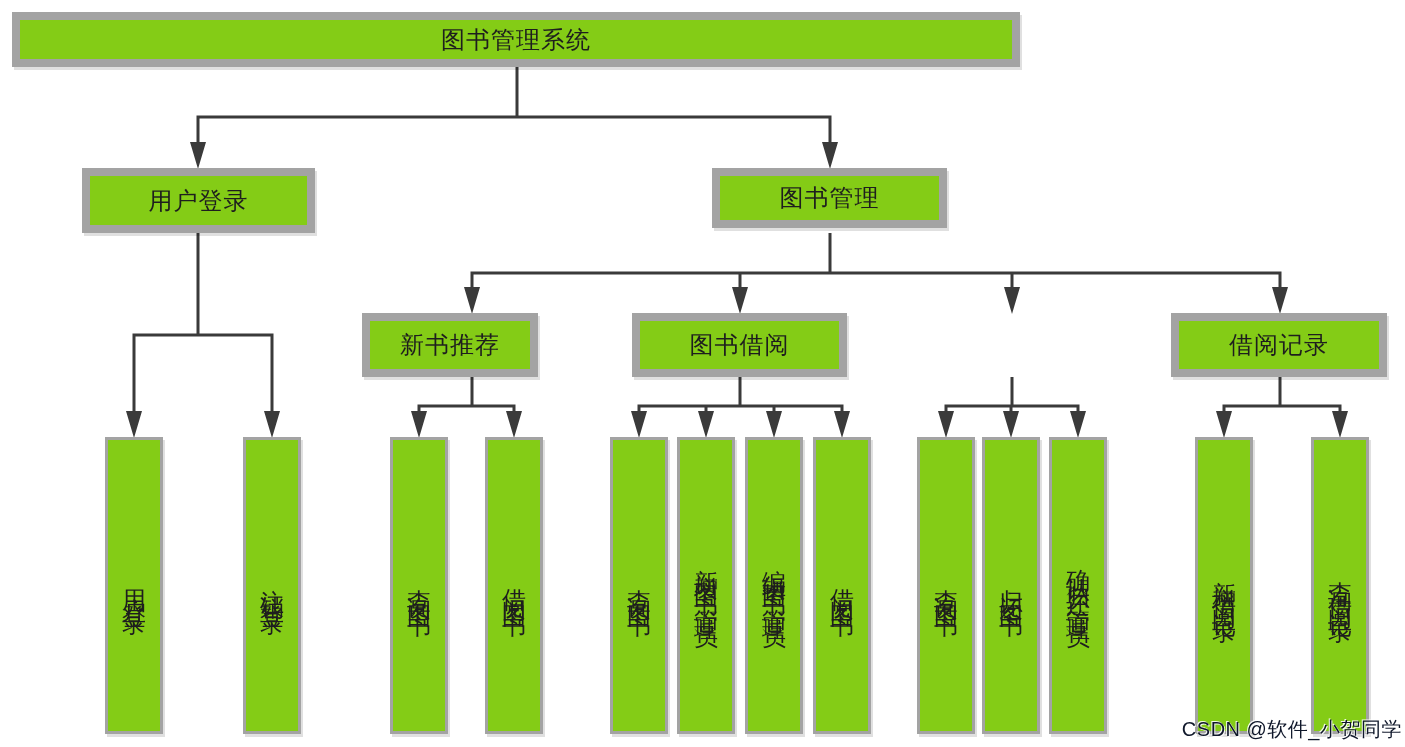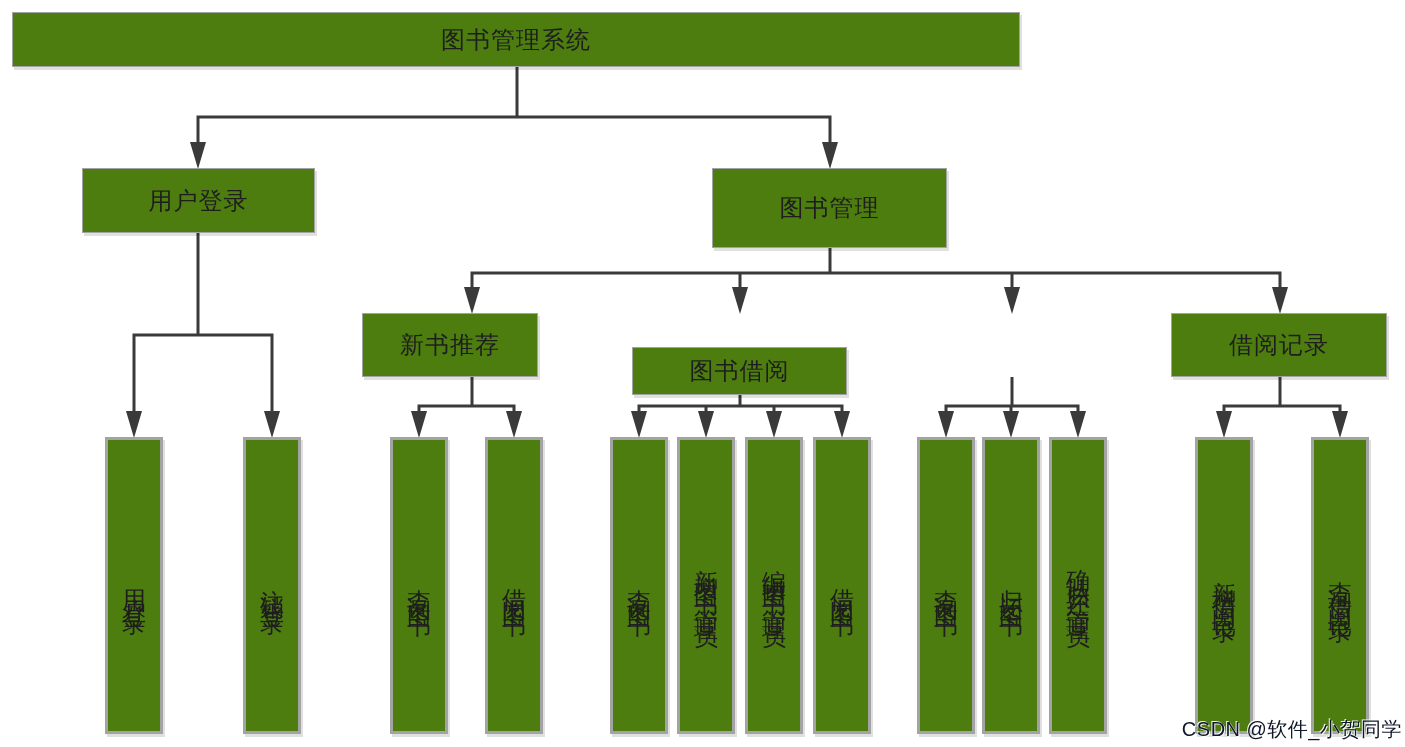--- a/index.html
+++ b/index.html
@@ -12,22 +12,22 @@
     font-family: "Liberation Sans", "DejaVu Sans", sans-serif;
   }
   #connectors {
     position: absolute;
     left: 0; top: 0;
     z-index: 0;
   }
   .box {
     position: absolute;
     box-sizing: border-box;
-    background: #4d7c0f;
-    border: 1px solid #a3a3a3;
+    background: #84cc16;
+    border: 8px solid #a3a3a3;
     color: #1e1e1e;
     display: flex;
     align-items: center;
     justify-content: center;
     z-index: 1;
     box-shadow: 2px 3px 0 rgba(0,0,0,0.12);
   }
   .hbox { font-size: 24px; letter-spacing: 1px; }
   .leaf {
     writing-mode: vertical-rl;
@@ -91,24 +91,24 @@
       M639 438 l-8 -27 h16 z   M706 438 l-8 -27 h16 z
       M774 438 l-8 -27 h16 z   M842 438 l-8 -27 h16 z
       M946 438 l-8 -27 h16 z   M1011 438 l-8 -27 h16 z
       M1078 438 l-8 -27 h16 z  M1224 438 l-8 -27 h16 z
       M1340 438 l-8 -27 h16 z"></path>
   </svg>
 
   <div class="box hbox" style="left:12px; top:12px; width:1008px; height:55px;">图书管理系统</div>
 
   <div class="box hbox" style="left:82px; top:168px; width:233px; height:65px;">用户登录</div>
-  <div class="box hbox" style="left:712px; top:168px; width:235px; height:80px;">图书管理</div>
+  <div class="box hbox" style="left:712px; top:168px; width:235px; height:60px;">图书管理</div>
 
   <div class="box hbox" style="left:362px; top:313px; width:176px; height:64px;">新书推荐</div>
-  <div class="box hbox" style="left:632px; top:313px; width:215px; height:48px;margin-top:34px;">图书借阅</div>
+  <div class="box hbox" style="left:632px; top:313px; width:215px; height:64px;">图书借阅</div>
   <div class="box hbox" style="left:1171px; top:313px; width:216px; height:64px;">借阅记录</div>
 
   <div class="box leaf" style="left:105px; top:437px; width:58px; height:297px;">用户登录</div>
   <div class="box leaf" style="left:243px; top:437px; width:58px; height:297px;">注销登录</div>
 
   <div class="box leaf" style="left:390px; top:437px; width:58px; height:297px;">查询图书</div>
   <div class="box leaf" style="left:485px; top:437px; width:58px; height:297px;">借阅图书</div>
 
   <div class="box leaf" style="left:610px; top:437px; width:58px; height:297px;">查询图书</div>
   <div class="box leaf" style="left:677px; top:437px; width:58px; height:297px;">新增图书（管理员）</div>

